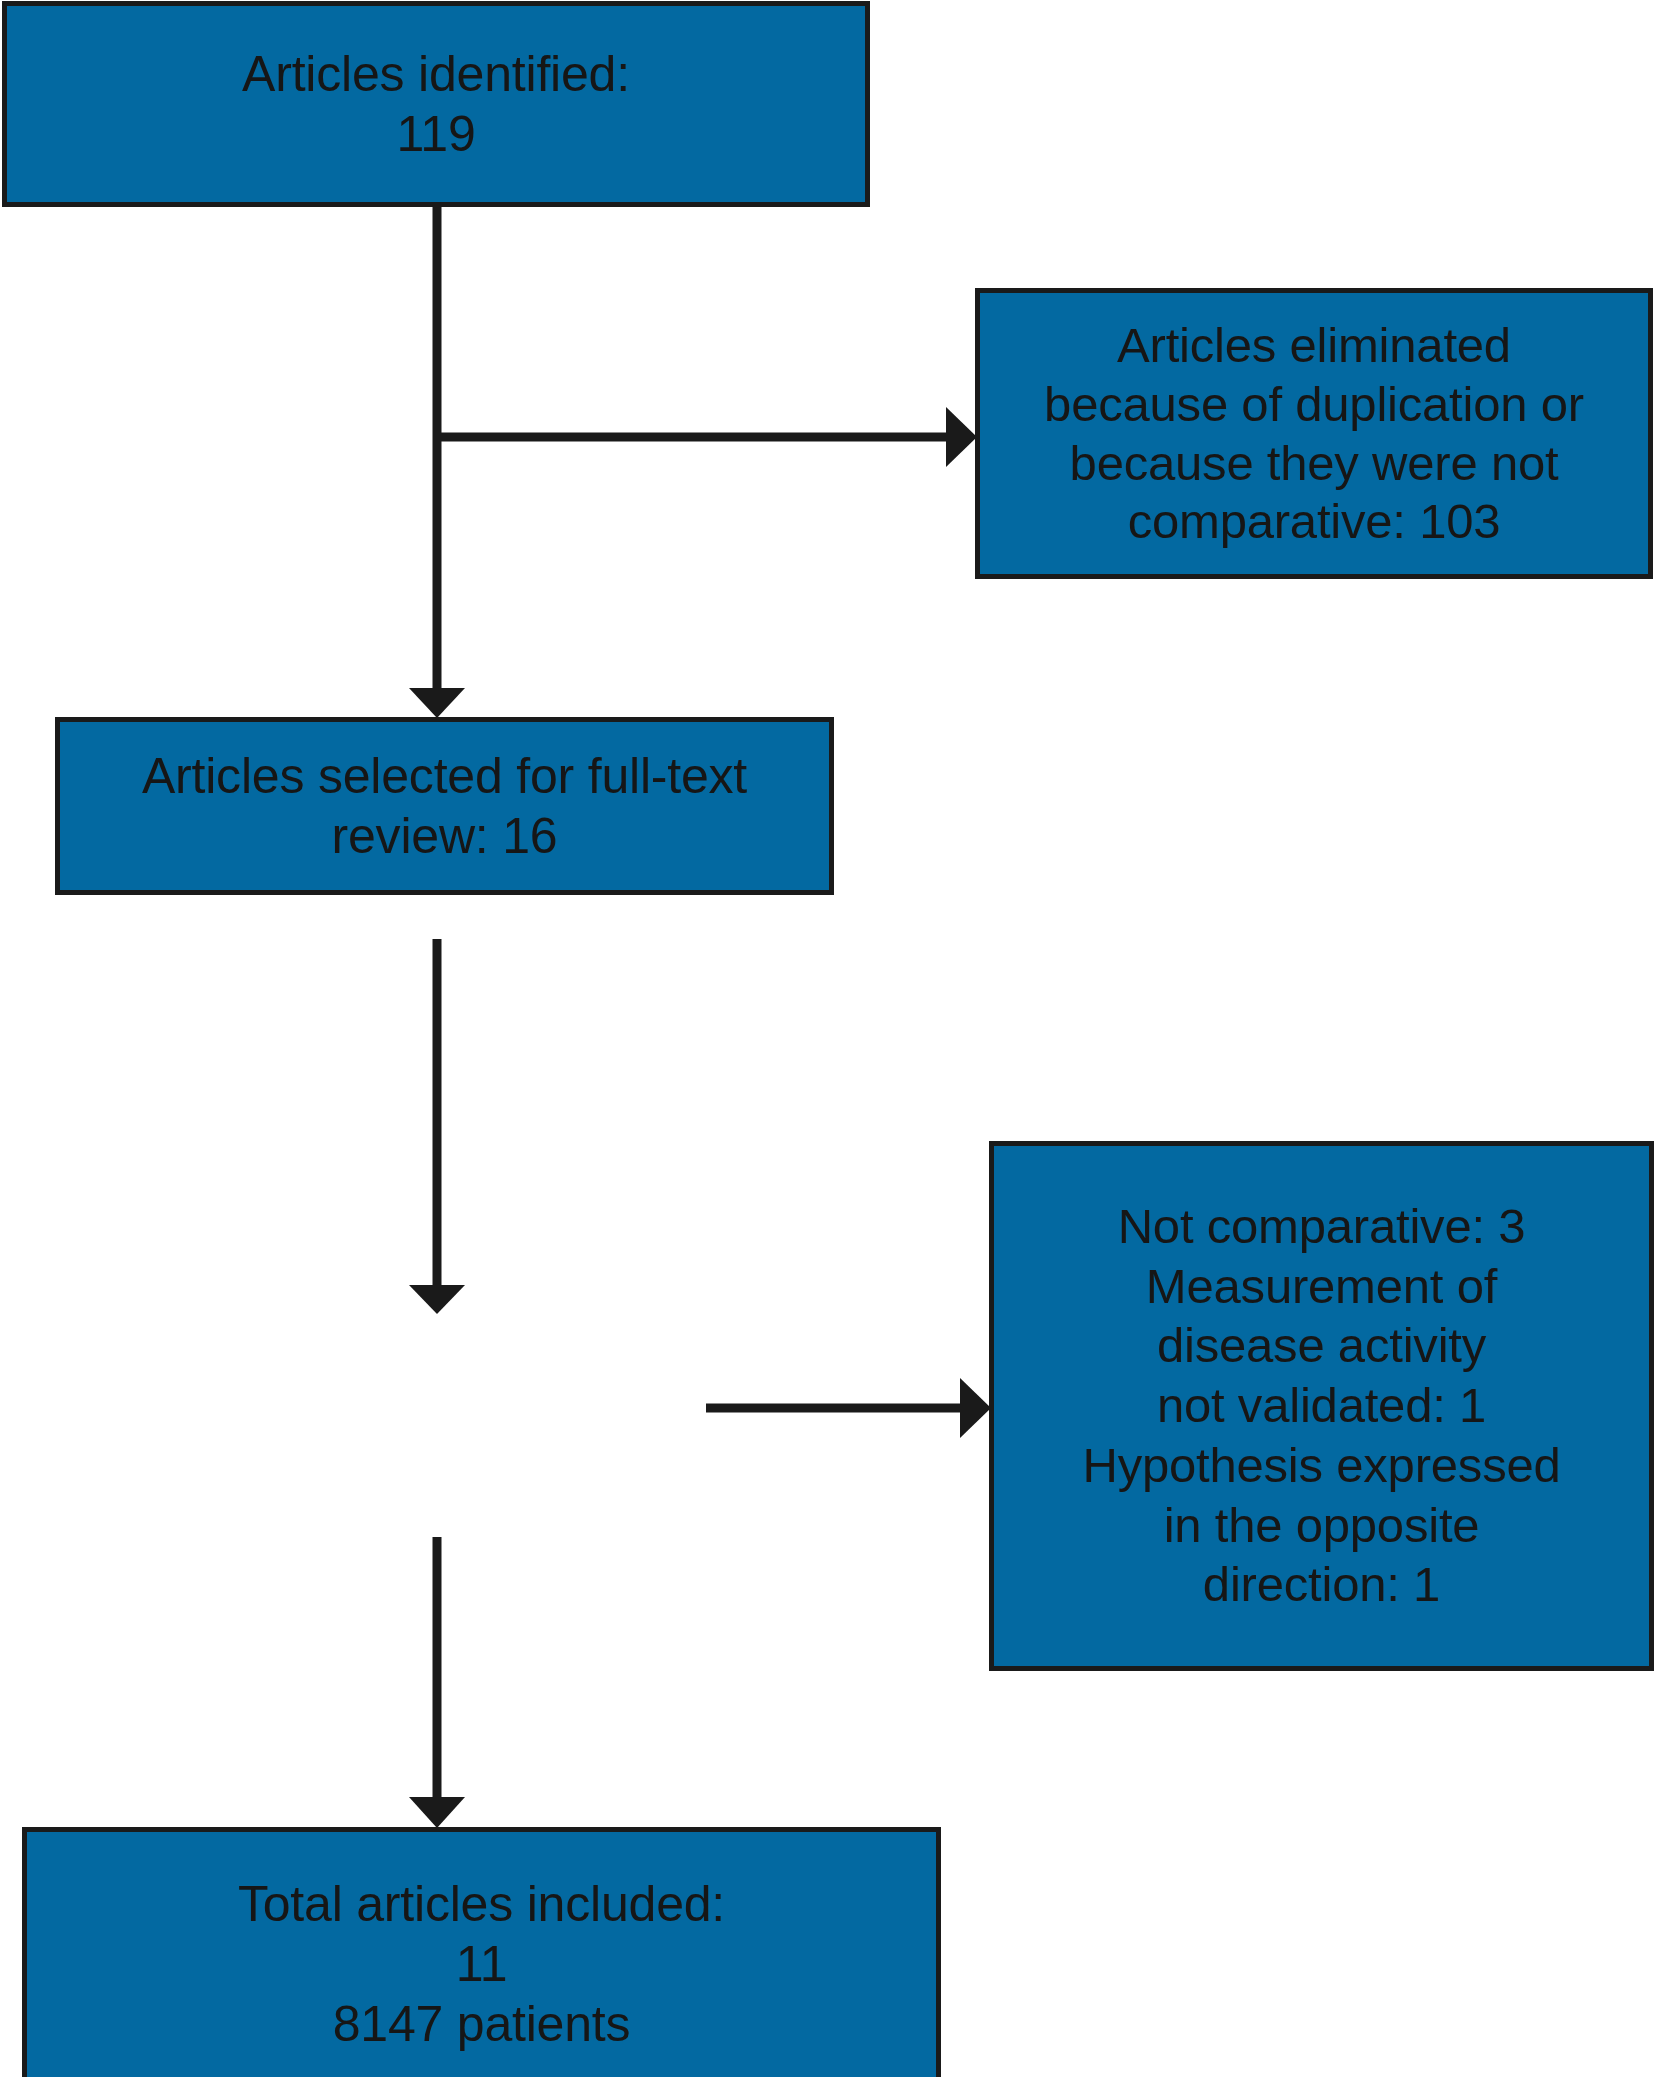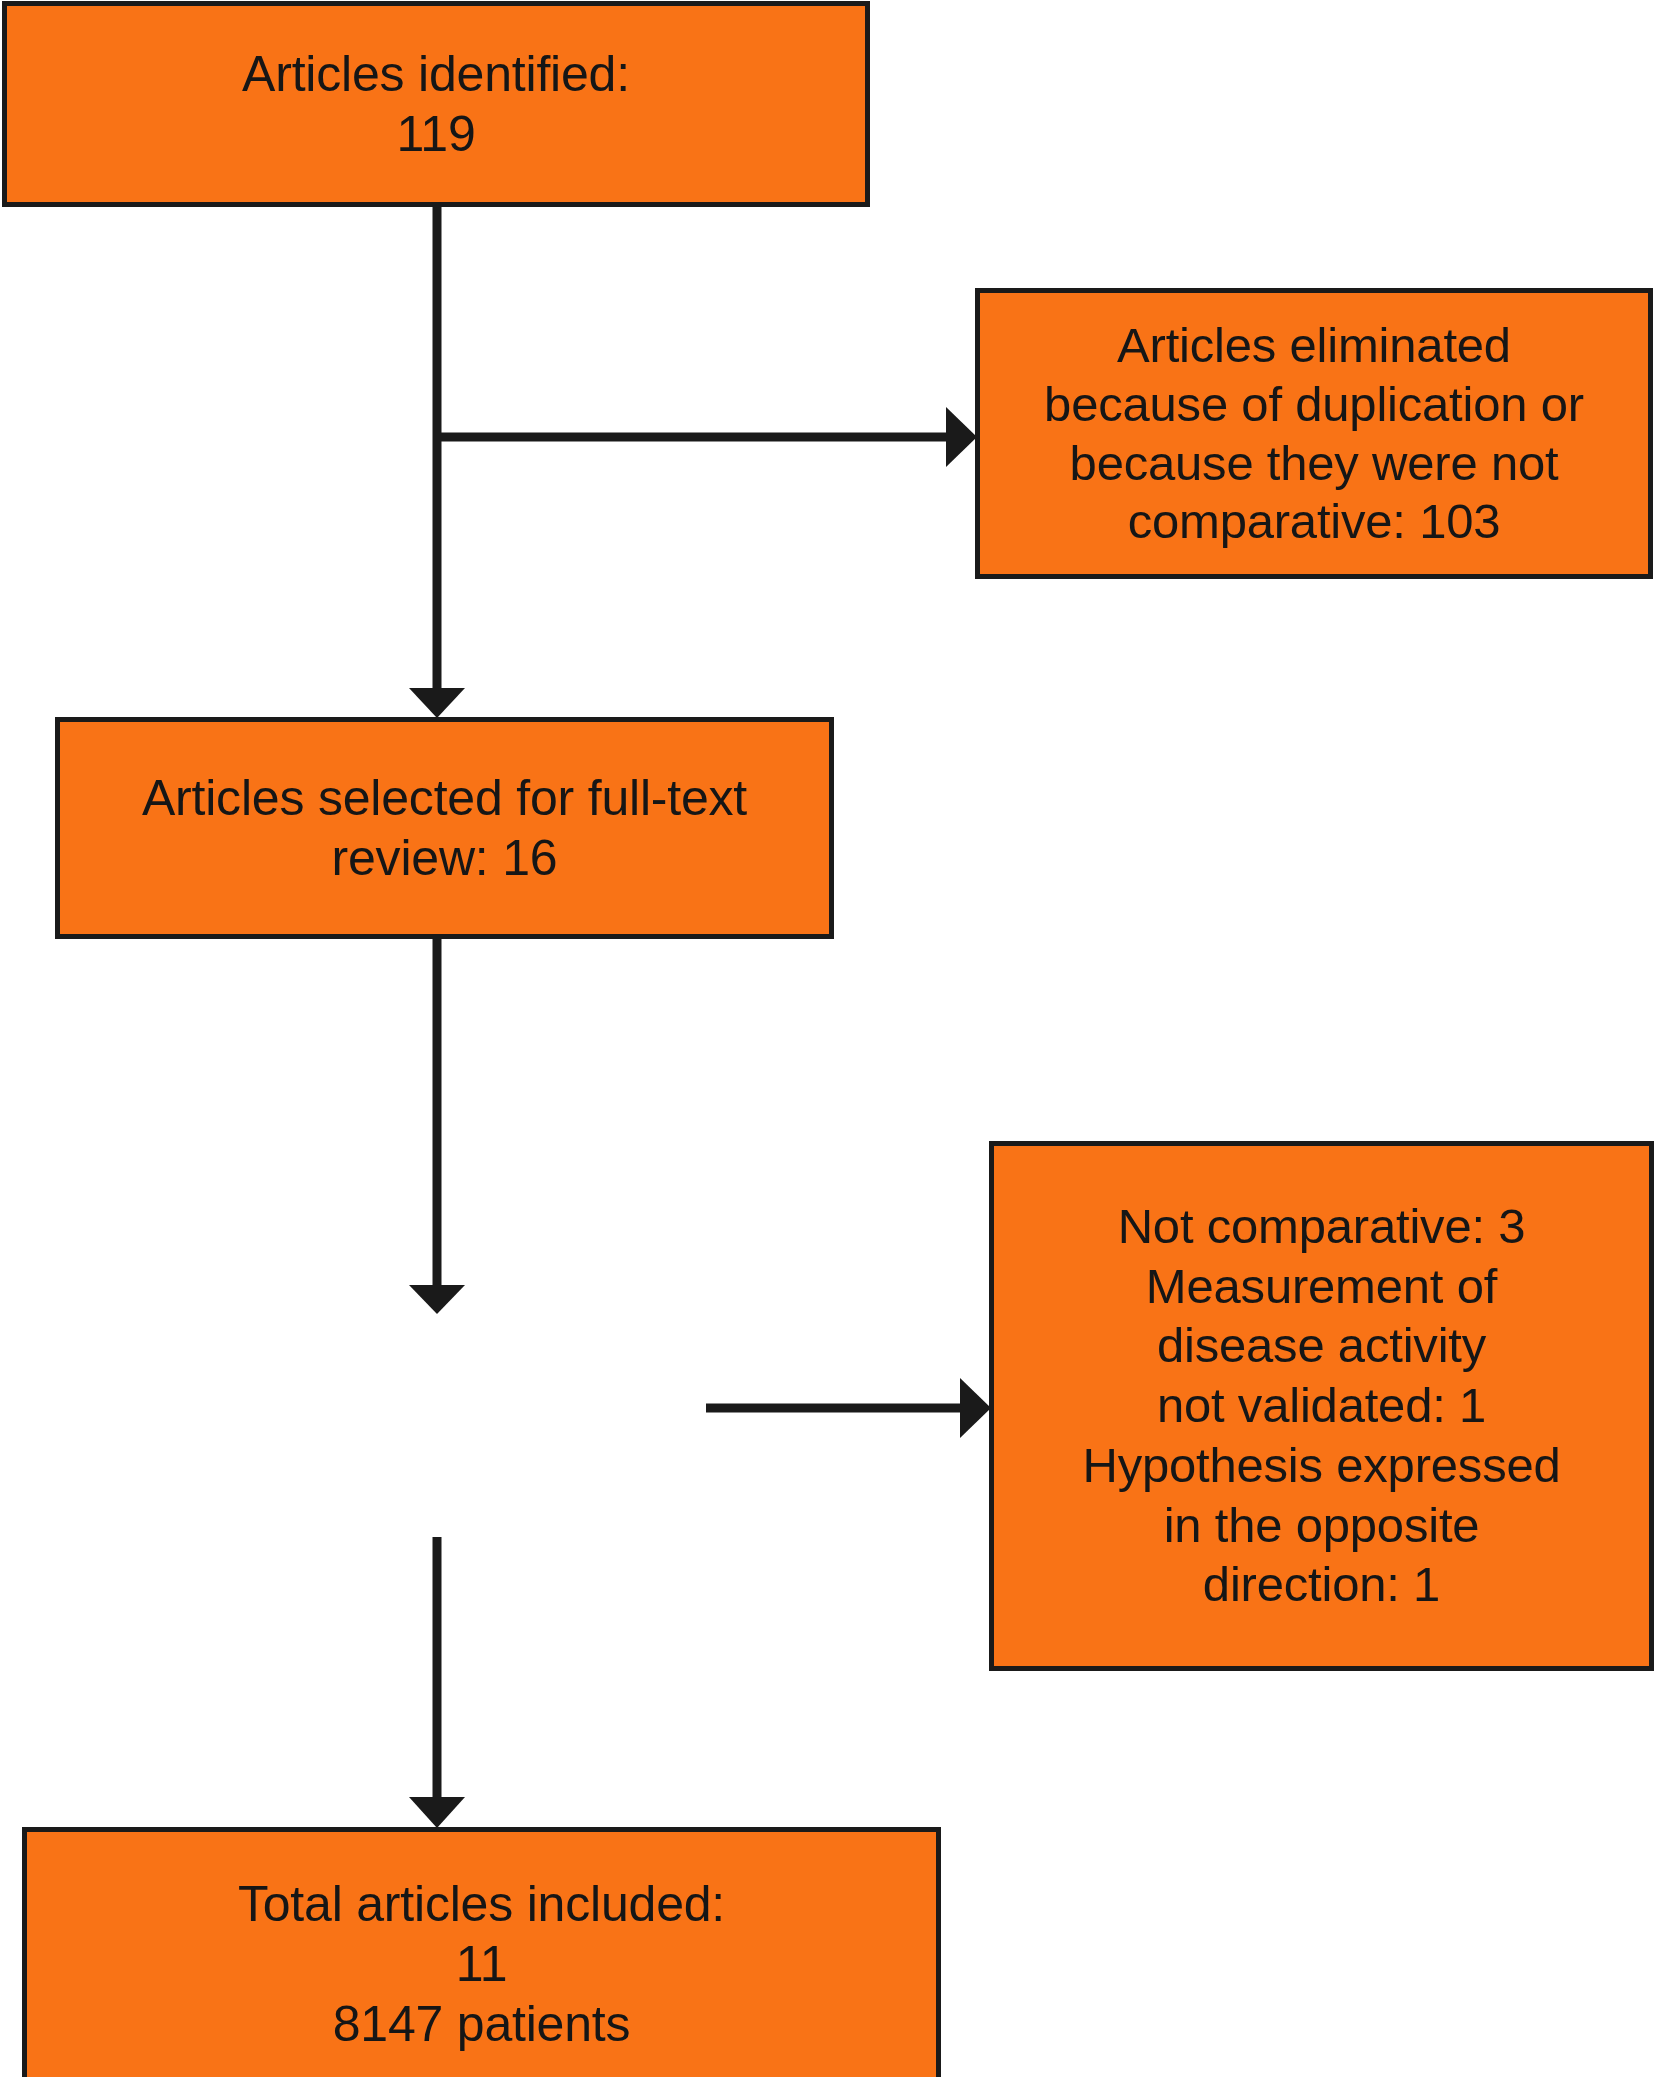--- a/index.html
+++ b/index.html
@@ -20,42 +20,42 @@
     position: absolute;
     left: 0;
     top: 0;
     width: 1658px;
     height: 2077px;
   }
   .node {
     position: absolute;
     box-sizing: border-box;
     border: 5px solid #1a1a1a;
-    background: #f97316;
+    background: #0369a1;
     display: flex;
     align-items: center;
     justify-content: center;
     text-align: center;
   }
   .node-text {
     display: block;
     width: 100%;
     color: #161616;
     font-family: "Liberation Sans", sans-serif;
     font-size: 49px;
     line-height: 1.16;
     letter-spacing: -0.2px;
     white-space: pre-line;
     padding: 0 10px;
     box-sizing: border-box;
   }
   
   #node-identified      { left: 2px;    top: 1px;    width: 868px; height: 206px; }
   #node-excluded-1      { left: 975px;  top: 288px;  width: 678px; height: 291px; }
-  #node-fulltext        { left: 55px;   top: 717px;  width: 779px; height: 222px; }
+  #node-fulltext        { left: 55px;   top: 717px;  width: 779px; height: 178px; }
   #node-eliminated      { left: 187px;  top: 1313px; width: 519px; height: 224px; }
   #node-excluded-2      { left: 989px;  top: 1141px; width: 665px; height: 530px; }
   #node-total           { left: 22px;   top: 1827px; width: 919px; height: 274px; }
 
   #node-identified .node-text   { font-size: 50px; line-height: 1.20; }
   #node-excluded-1 .node-text   { font-size: 49px; line-height: 1.20; }
   #node-fulltext .node-text     { font-size: 50px; line-height: 1.20; }
   #node-eliminated .node-text   { font-size: 49px; line-height: 1.20; }
   #node-excluded-2 .node-text   { font-size: 49px; line-height: 1.22; }
   #node-total .node-text        { font-size: 50px; line-height: 1.20; }

